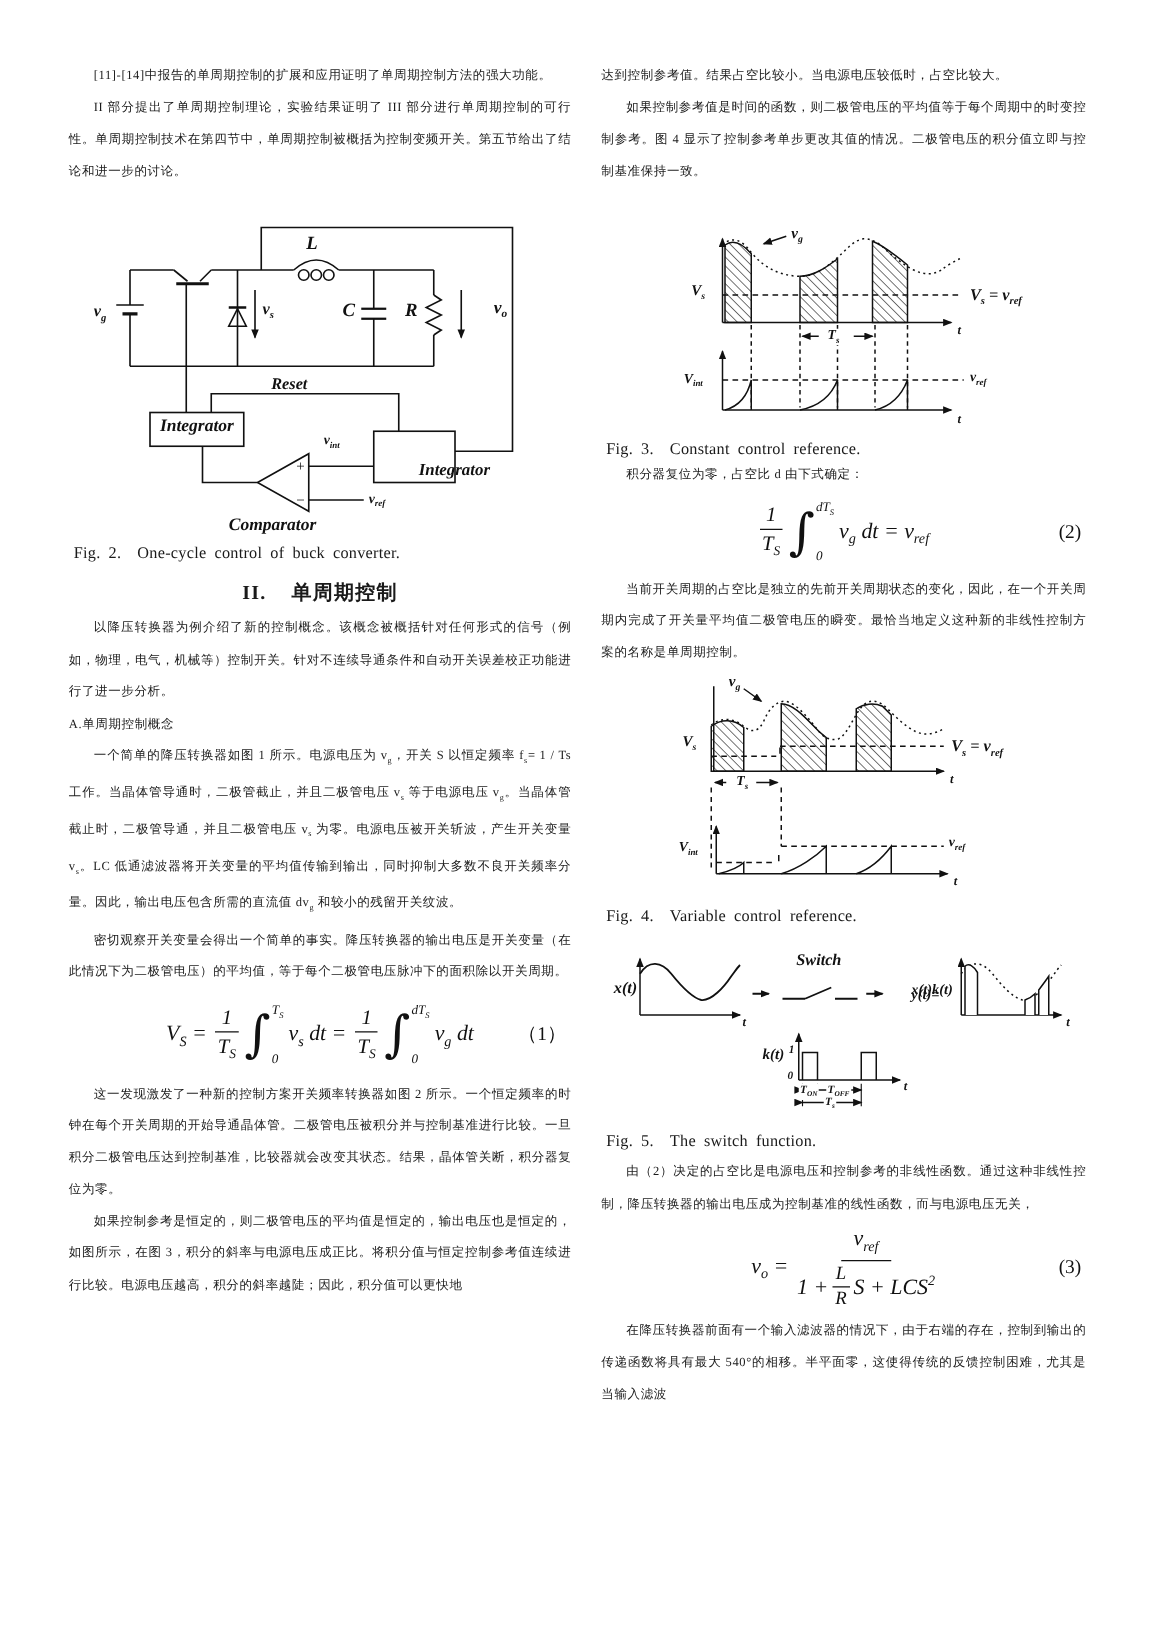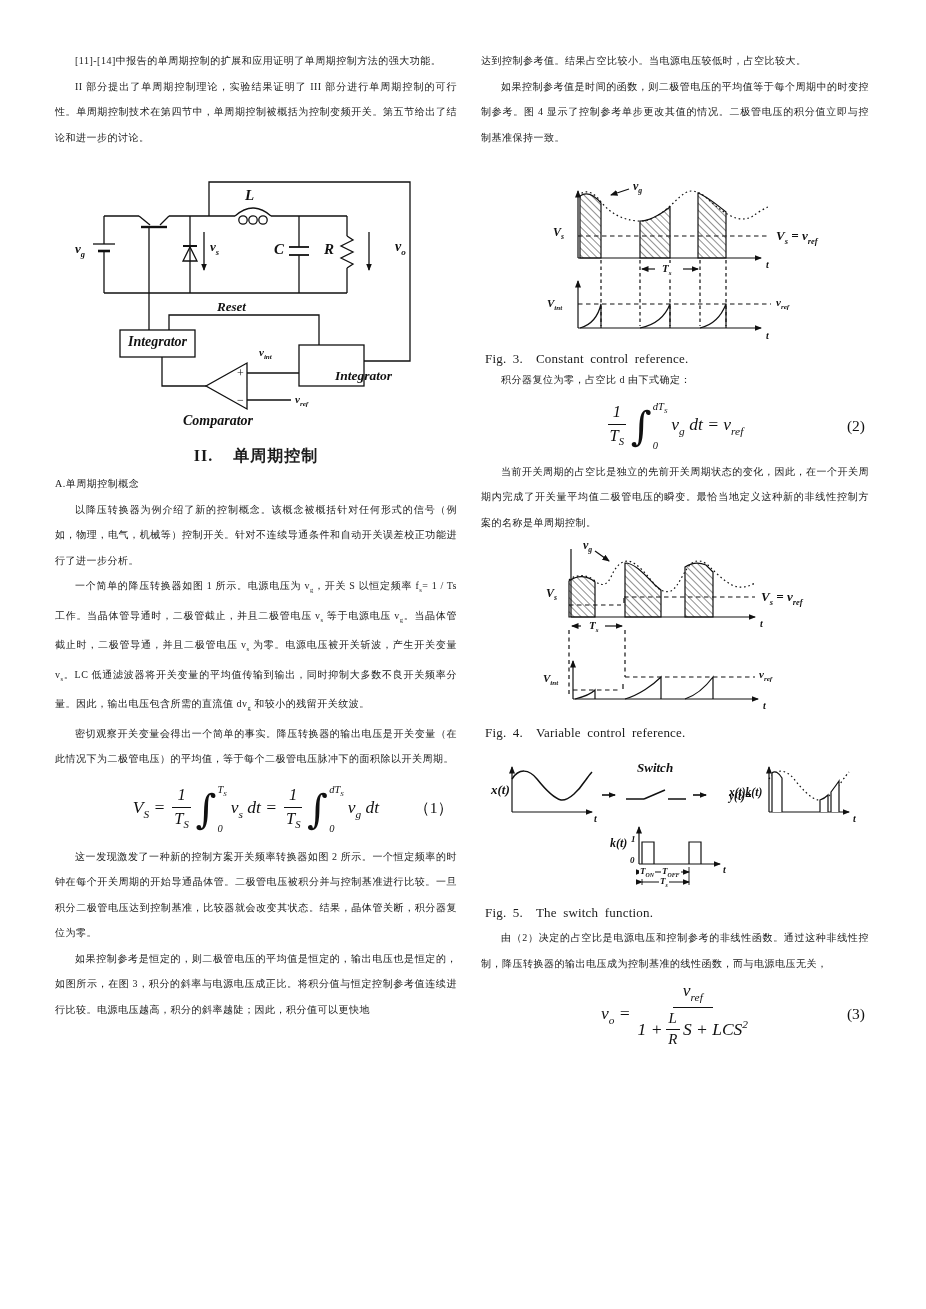--- a/index.html
+++ b/index.html
@@ -146,24 +146,25 @@
     <div class="fig-label" style="left:217px;top:66px;font-size:15px;">C</div>
     <div class="fig-label" style="left:267px;top:66px;font-size:15px;">R</div>
     <div class="fig-label" style="left:318px;top:64px;font-size:14px;margin-left:20px;">v<sub>o</sub></div>
     <div class="fig-label" style="left:160px;top:124px;font-size:13px;">Reset</div>
     <div class="fig-label" style="left:63px;top:159px;width:75px;text-align:center;font-size:14px;">Integrator</div>
     <div class="fig-label" style="left:242px;top:193px;width:65px;text-align:center;font-size:13.5px;padding-left:32px;">Integrator</div>
     <div class="fig-label" style="left:202px;top:171px;font-size:11px;">v<sub>int</sub></div>
     <div class="fig-label" style="left:238px;top:218px;font-size:11px;">v<sub>ref</sub></div>
     <div class="fig-label" style="left:98px;top:238px;font-size:14px;margin-left:28px;">Comparator</div>
   </div>
+  <p class="fig-caption">Fig. 2.&nbsp;&nbsp;One-cycle control of buck converter.</p>
 
   <h3 class="sec-heading">II.&nbsp;&nbsp;&nbsp;&nbsp;单周期控制</h3>
+  <p class="body-par">以降压转换器为例介绍了新的控制概念。该概念被概括针对任何形式的信号（例如，物理，电气，机械等）控制开关。针对不连续导通条件和自动开关误差校正功能进行了进一步分析。</p>
   <p class="body-par no-indent subsec-heading">A.单周期控制概念</p>
-  <p class="body-par">以降压转换器为例介绍了新的控制概念。该概念被概括针对任何形式的信号（例如，物理，电气，机械等）控制开关。针对不连续导通条件和自动开关误差校正功能进行了进一步分析。</p>
   <p class="body-par">一个简单的降压转换器如图 1 所示。电源电压为 v<sub>g</sub>，开关 S 以恒定频率 f<sub>s</sub>= 1 / Ts 工作。当晶体管导通时，二极管截止，并且二极管电压 v<sub>s</sub> 等于电源电压 v<sub>g</sub>。当晶体管截止时，二极管导通，并且二极管电压 v<sub>s</sub> 为零。电源电压被开关斩波，产生开关变量 v<sub>s</sub>。LC 低通滤波器将开关变量的平均值传输到输出，同时抑制大多数不良开关频率分量。因此，输出电压包含所需的直流值 dv<sub>g</sub> 和较小的残留开关纹波。</p>
   <p class="body-par">密切观察开关变量会得出一个简单的事实。降压转换器的输出电压是开关变量（在此情况下为二极管电压）的平均值，等于每个二极管电压脉冲下的面积除以开关周期。</p>
 
   <div class="equation" style="height:62px;margin:6px 0 4px 0;">
     <span class="piece">V<sub>S</sub> =</span>
     <span class="frac">
       <span class="fnum">1</span>
       <span class="fden">T<sub>S</sub></span>
     </span>
     <span class="intwrap">
@@ -413,13 +414,14 @@
         <span class="innerfrac">
           <span class="fnum">L</span>
           <span class="fden">R</span>
         </span>
         <span>S + LCS<sup>2</sup></span>
       </span>
     </span>
     <span class="eq-num">(3)</span>
   </div>
 
+  <p class="body-par">在降压转换器前面有一个输入滤波器的情况下，由于右端的存在，控制到输出的传递函数将具有最大 540°的相移。半平面零，这使得传统的反馈控制困难，尤其是当输入滤波</p>
 </div>
 
 </body></html>

